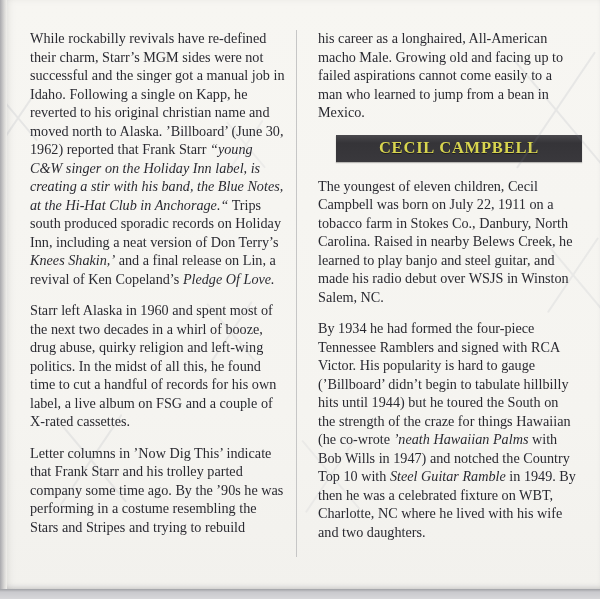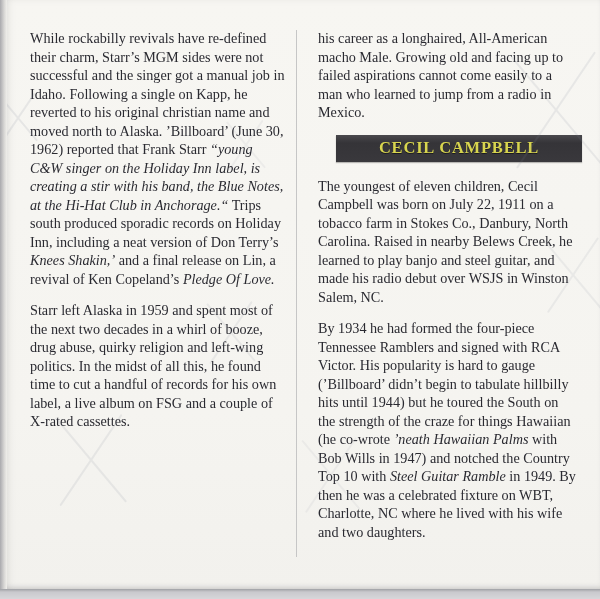--- a/index.html
+++ b/index.html
@@ -55,28 +55,29 @@
   .m7{left:225px;top:115px;width:40px;height:60px;opacity:.08;}
 </style>
 </head>
 <body>
 
 <div class="scan">
   <div class="page">
 
     <div class="col col-left">
         <p><span>While rockabilly revivals have re-defined their charm, Starr’s MGM sides were not successful and the singer got a manual job in Idaho. Following a single on Kapp, he reverted to his original christian name and moved north to Alaska. ’Billboard’ (June 30, 1962) reported that Frank Starr </span><em>“young C&amp;W singer on the Holiday Inn label, is creating a stir with his band, the Blue Notes, at the Hi-Hat Club in Anchorage.“</em><span> Trips south produced sporadic records on Holiday Inn, including a neat version of Don Terry’s </span><em>Knees Shakin,’</em><span> and a final release on Lin, a revival of Ken Copeland’s </span><em>Pledge Of Love.</em></p>
-        <p><span>Starr left Alaska in 1959 and spent most of the next two decades in a whirl of booze, drug abuse, quirky religion and left-wing politics. In the midst of all this, he found time to cut a handful of records for his own label, a live album on FSG and a couple of X-rated cassettes.</span></p>
+        <p><span>Starr left Alaska in 1960 and spent most of the next two decades in a whirl of booze, drug abuse, quirky religion and left-wing politics. In the midst of all this, he found time to cut a handful of records for his own label, a live album on FSG and a couple of X-rated cassettes.</span></p>
+        <p><span>Letter columns in ’Now Dig This’ indicate that Frank Starr and his trolley parted company some time ago. By the ’90s he was performing in a costume resembling the Stars and Stripes and trying to rebuild</span></p>
       </div>
 
     <div class="divider"></div>
 
     <div class="col col-right">
       <div>
-          <p><span>his career as a longhaired, All-American macho Male. Growing old and facing up to failed aspirations cannot come easily to a man who learned to jump from a radio in Mexico.</span></p>
+          <p><span>his career as a longhaired, All-American macho Male. Growing old and facing up to failed aspirations cannot come easily to a man who learned to jump from a bean in Mexico.</span></p>
         </div>
 
       <div class="header-bar">
         <span>CECIL CAMPBELL</span>
       </div>
 
       <div>
           <p><span>The youngest of eleven children, Cecil Campbell was born on July 22, 1911 on a tobacco farm in Stokes Co., Danbury, North Carolina. Raised in nearby Belews Creek, he learned to play banjo and steel guitar, and made his radio debut over WSJS in Winston Salem, NC.</span></p>
           <p><span>By 1934 he had formed the four-piece Tennessee Ramblers and signed with RCA Victor. His popularity is hard to gauge (’Billboard’ didn’t begin to tabulate hillbilly hits until 1944) but he toured the South on the strength of the craze for things Hawaiian (he co-wrote </span><em>’neath Hawaiian Palms</em><span> with Bob Wills in 1947) and notched the Country Top 10 with </span><em>Steel Guitar Ramble</em><span> in 1949. By then he was a celebrated fixture on WBT, Charlotte, NC where he lived with his wife and two daughters.</span></p>
         </div>

